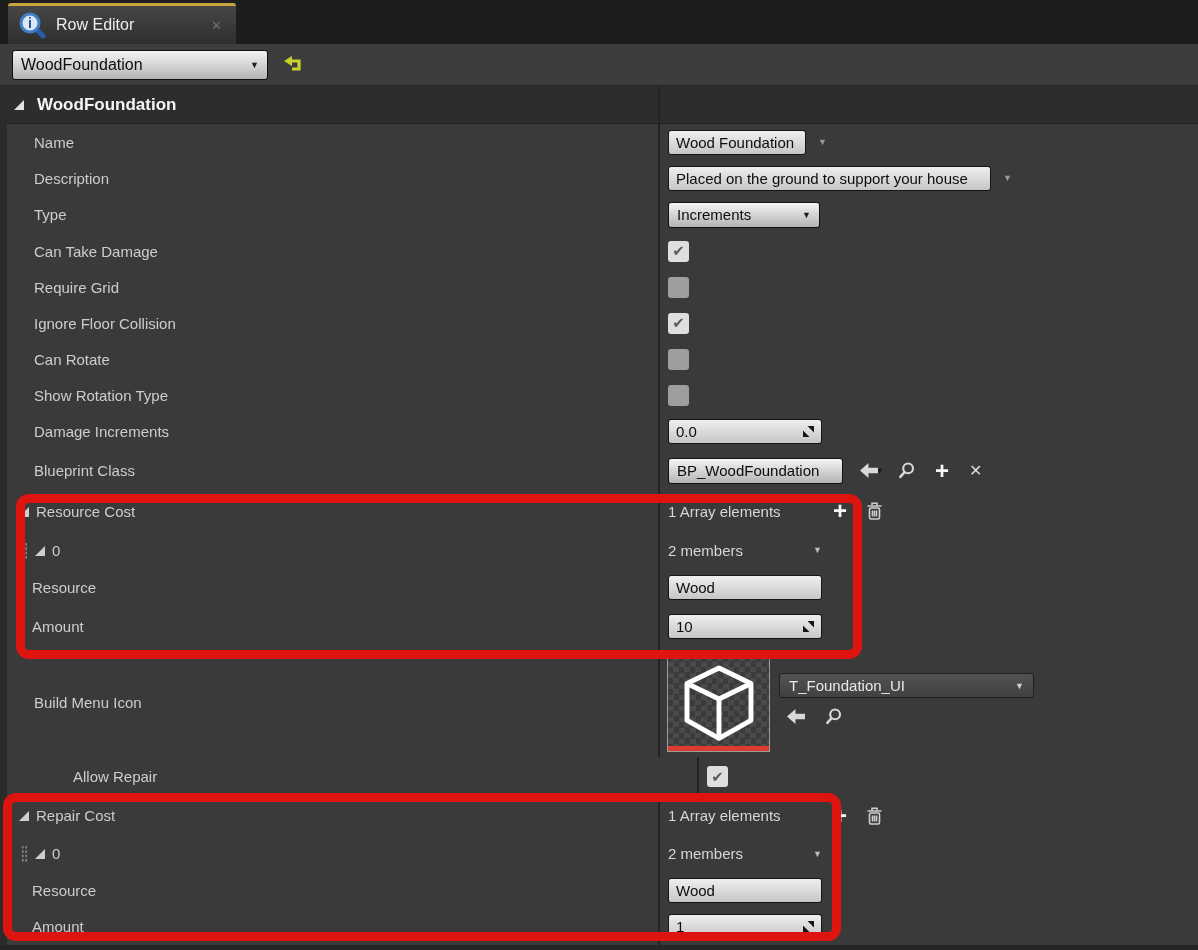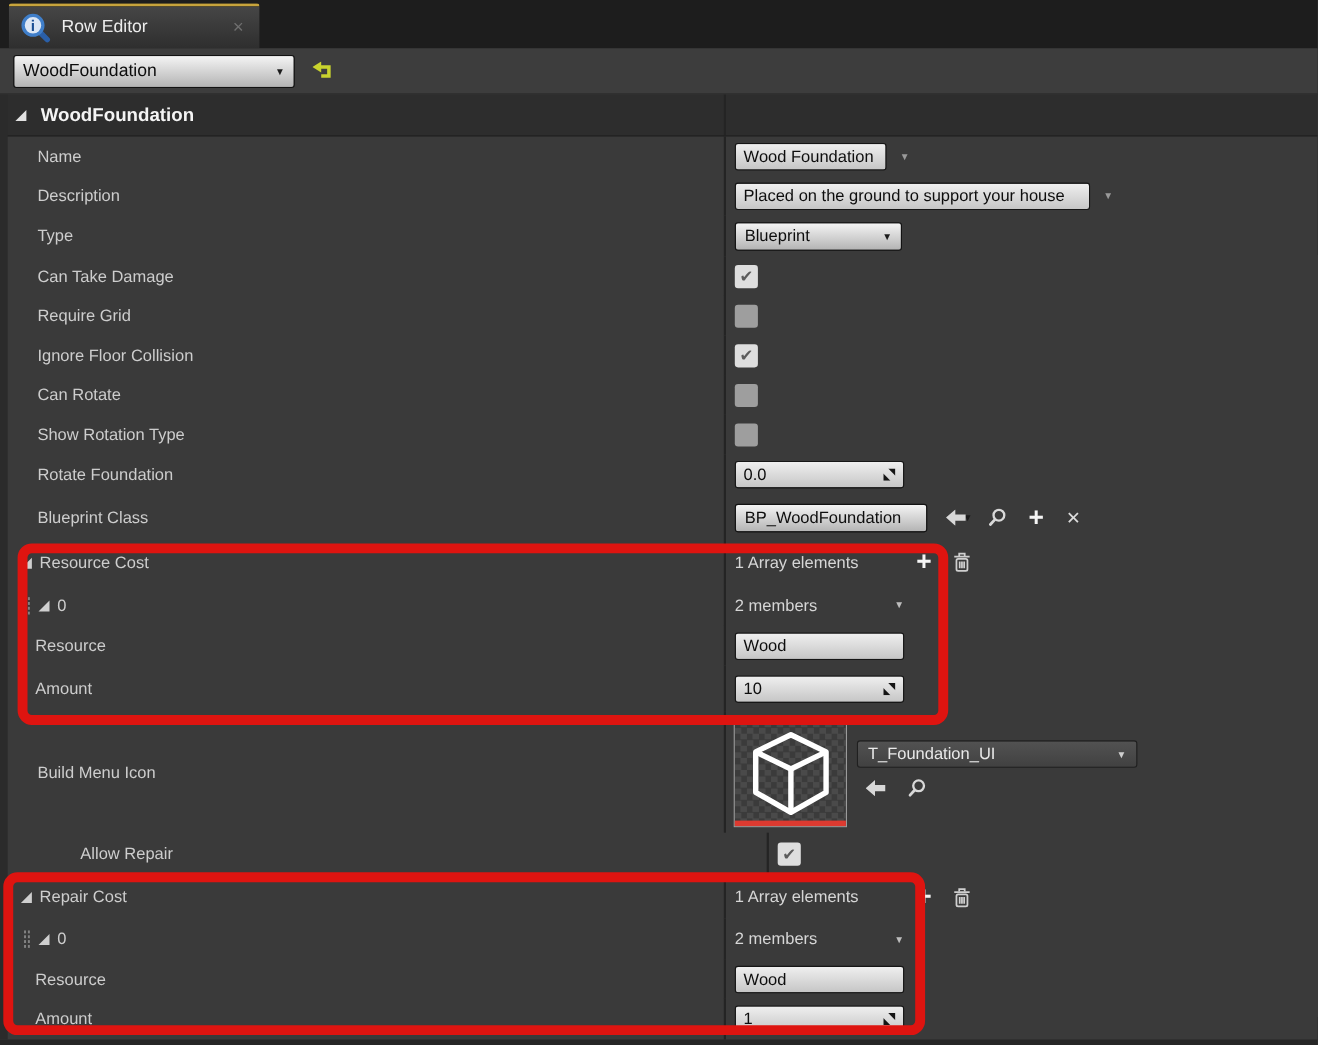--- a/index.html
+++ b/index.html
@@ -153,21 +153,21 @@
           <span>Placed on the ground to support your house</span>
         </div>
         <span class="extarrow">▼</span>
       </div>
     </div>
 
     <div class="row" style="height:37px;">
       <div class="lbl ind1">Type</div>
       <div class="val">
         <div class="combo w152">
-          <span>Blueprint</span>
+          <span>Increments</span>
           <span class="inarrow">▼</span>
         </div>
       </div>
     </div>
 
     <div class="row" style="height:36px;">
       <div class="lbl ind1">Can Take Damage</div>
       <div class="val">
           <span class="cb">✔</span>
         </div>
@@ -195,21 +195,21 @@
     </div>
 
     <div class="row" style="height:36px;">
       <div class="lbl ind1">Show Rotation Type</div>
       <div class="val">
           <span class="cb"></span>
         </div>
     </div>
 
     <div class="row" style="height:37px;">
-      <div class="lbl ind1">Rotate Foundation</div>
+      <div class="lbl ind1">Damage Increments</div>
       <div class="val">
         <div class="tf w154">
           <span>0.0</span>
           <span class="iconbtn">
             <svg width="11" height="11" viewBox="0 0 11 11">
                 <polygon points="11,0 11,6.5 4.5,0" fill="#151515"></polygon>
                 <polygon points="0,11 6.5,11 0,4.5" fill="#151515"></polygon>
               </svg>
           </span>
         </div>

